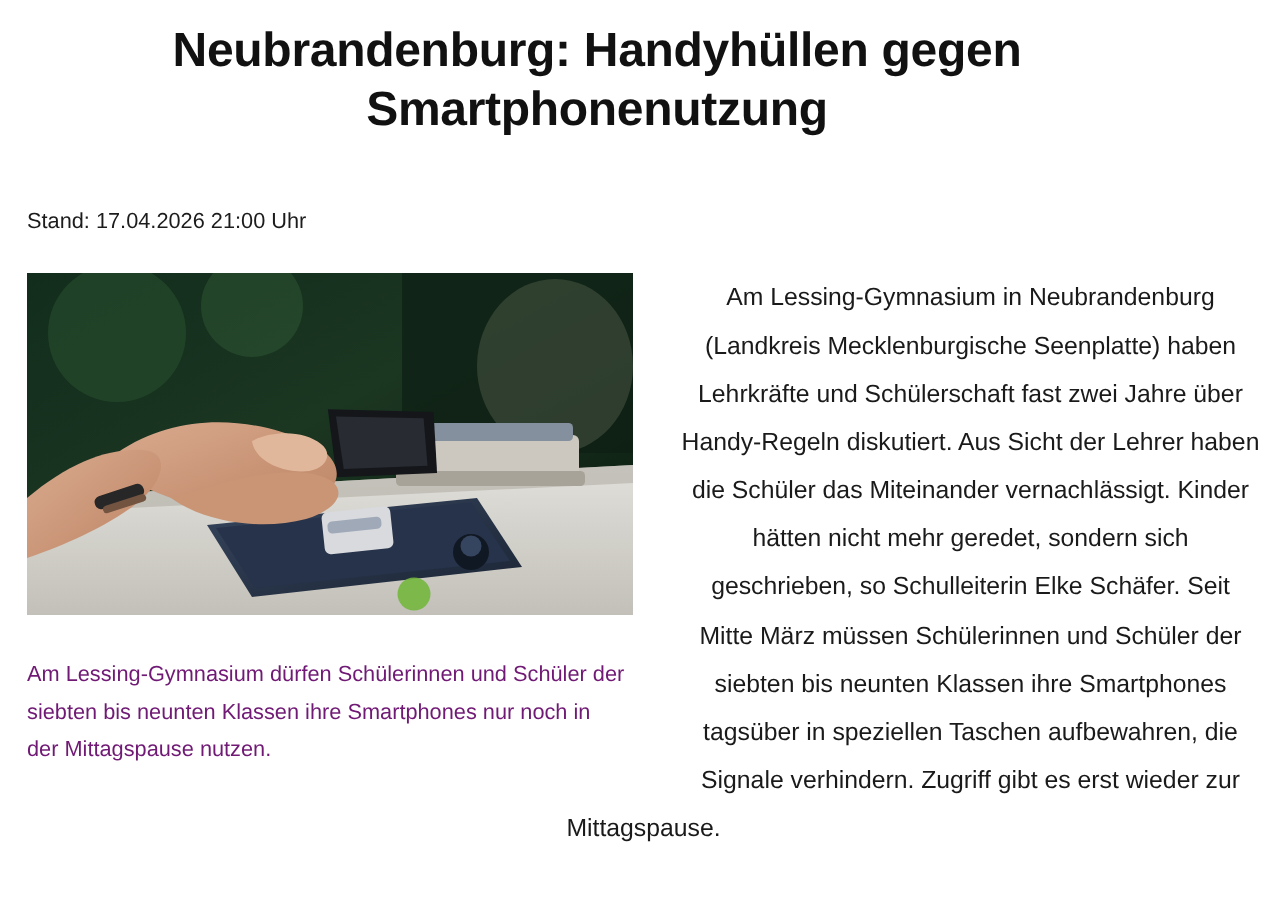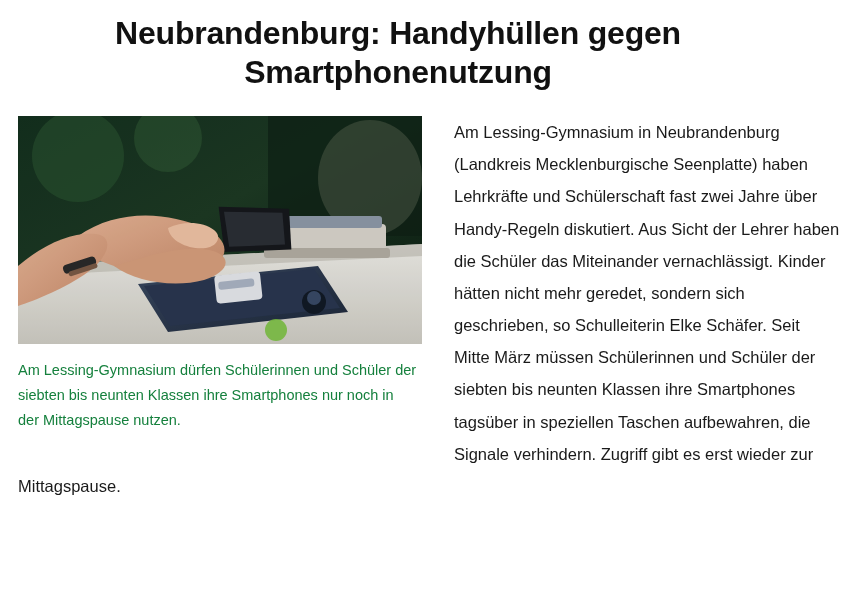--- a/index.html
+++ b/index.html
@@ -51,43 +51,44 @@
     height: 228px;
     display: block;
     position: relative;
     overflow: hidden;
     background: #0d1a12;
   }
   .photo svg {
     display: block;
   }
   .caption {
-    margin-top: 14px;
+    margin-top: 28px;
     font-size: 14.5px;
     line-height: 1.72;
-    color: #15803d;
+    color: #701a75;
     max-width: 400px;
   }
   .body-text {
     font-size: 16.5px;
     line-height: 1.95;
     color: #1a1a1a;
-    text-align: left;
+    text-align: center;
   }
   .body-text p {
     margin: 0;
   }
 </style>
 </head>
 <body>
 
 <div class="page">
 
   <h1 class="headline">Neubrandenburg: Handyhüllen gegen Smartphonenutzung</h1>
 
+  <div class="dateline">Stand: 17.04.2026 21:00 Uhr</div>
 
   <div class="content">
 
     <figure class="figure">
       <div class="photo">
         <svg width="404" height="228" viewBox="0 0 404 228" xmlns="http://www.w3.org/2000/svg" aria-hidden="true">
           <defs>
             <linearGradient id="bgGrad" x1="0" y1="0" x2="1" y2="1">
               <stop offset="0%" stop-color="#14301e"></stop>
               <stop offset="45%" stop-color="#1d3a24"></stop>

